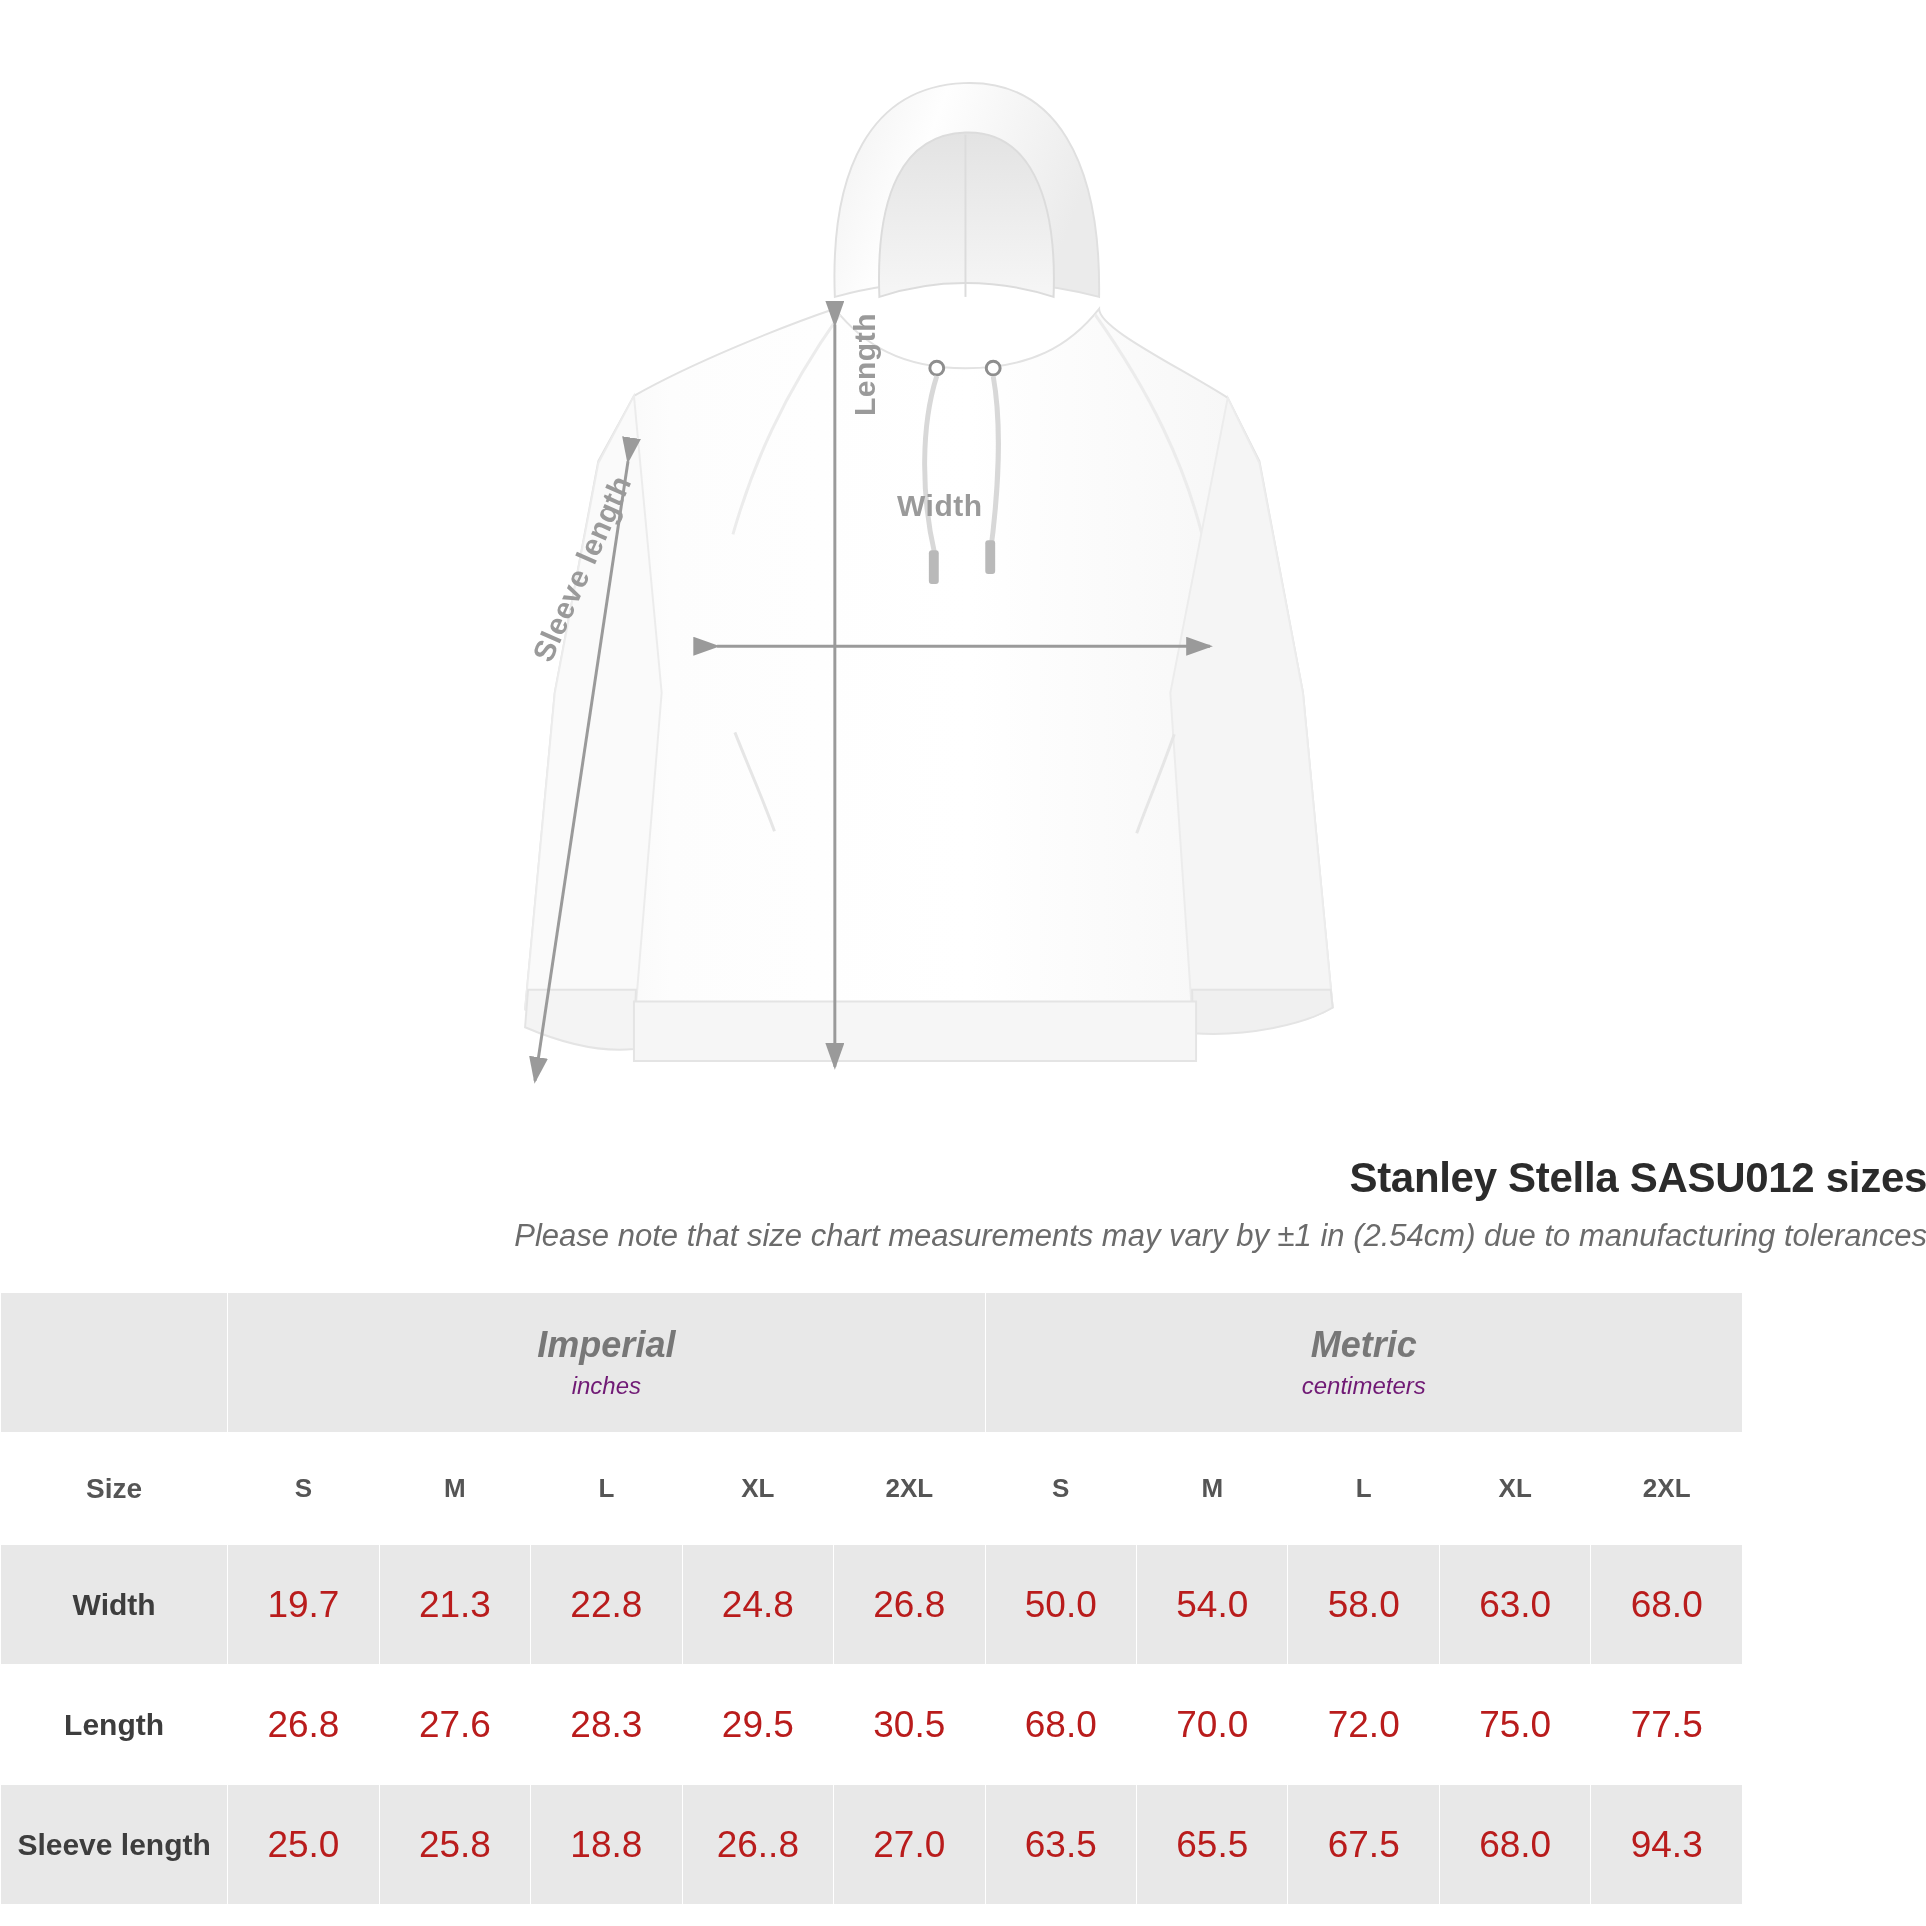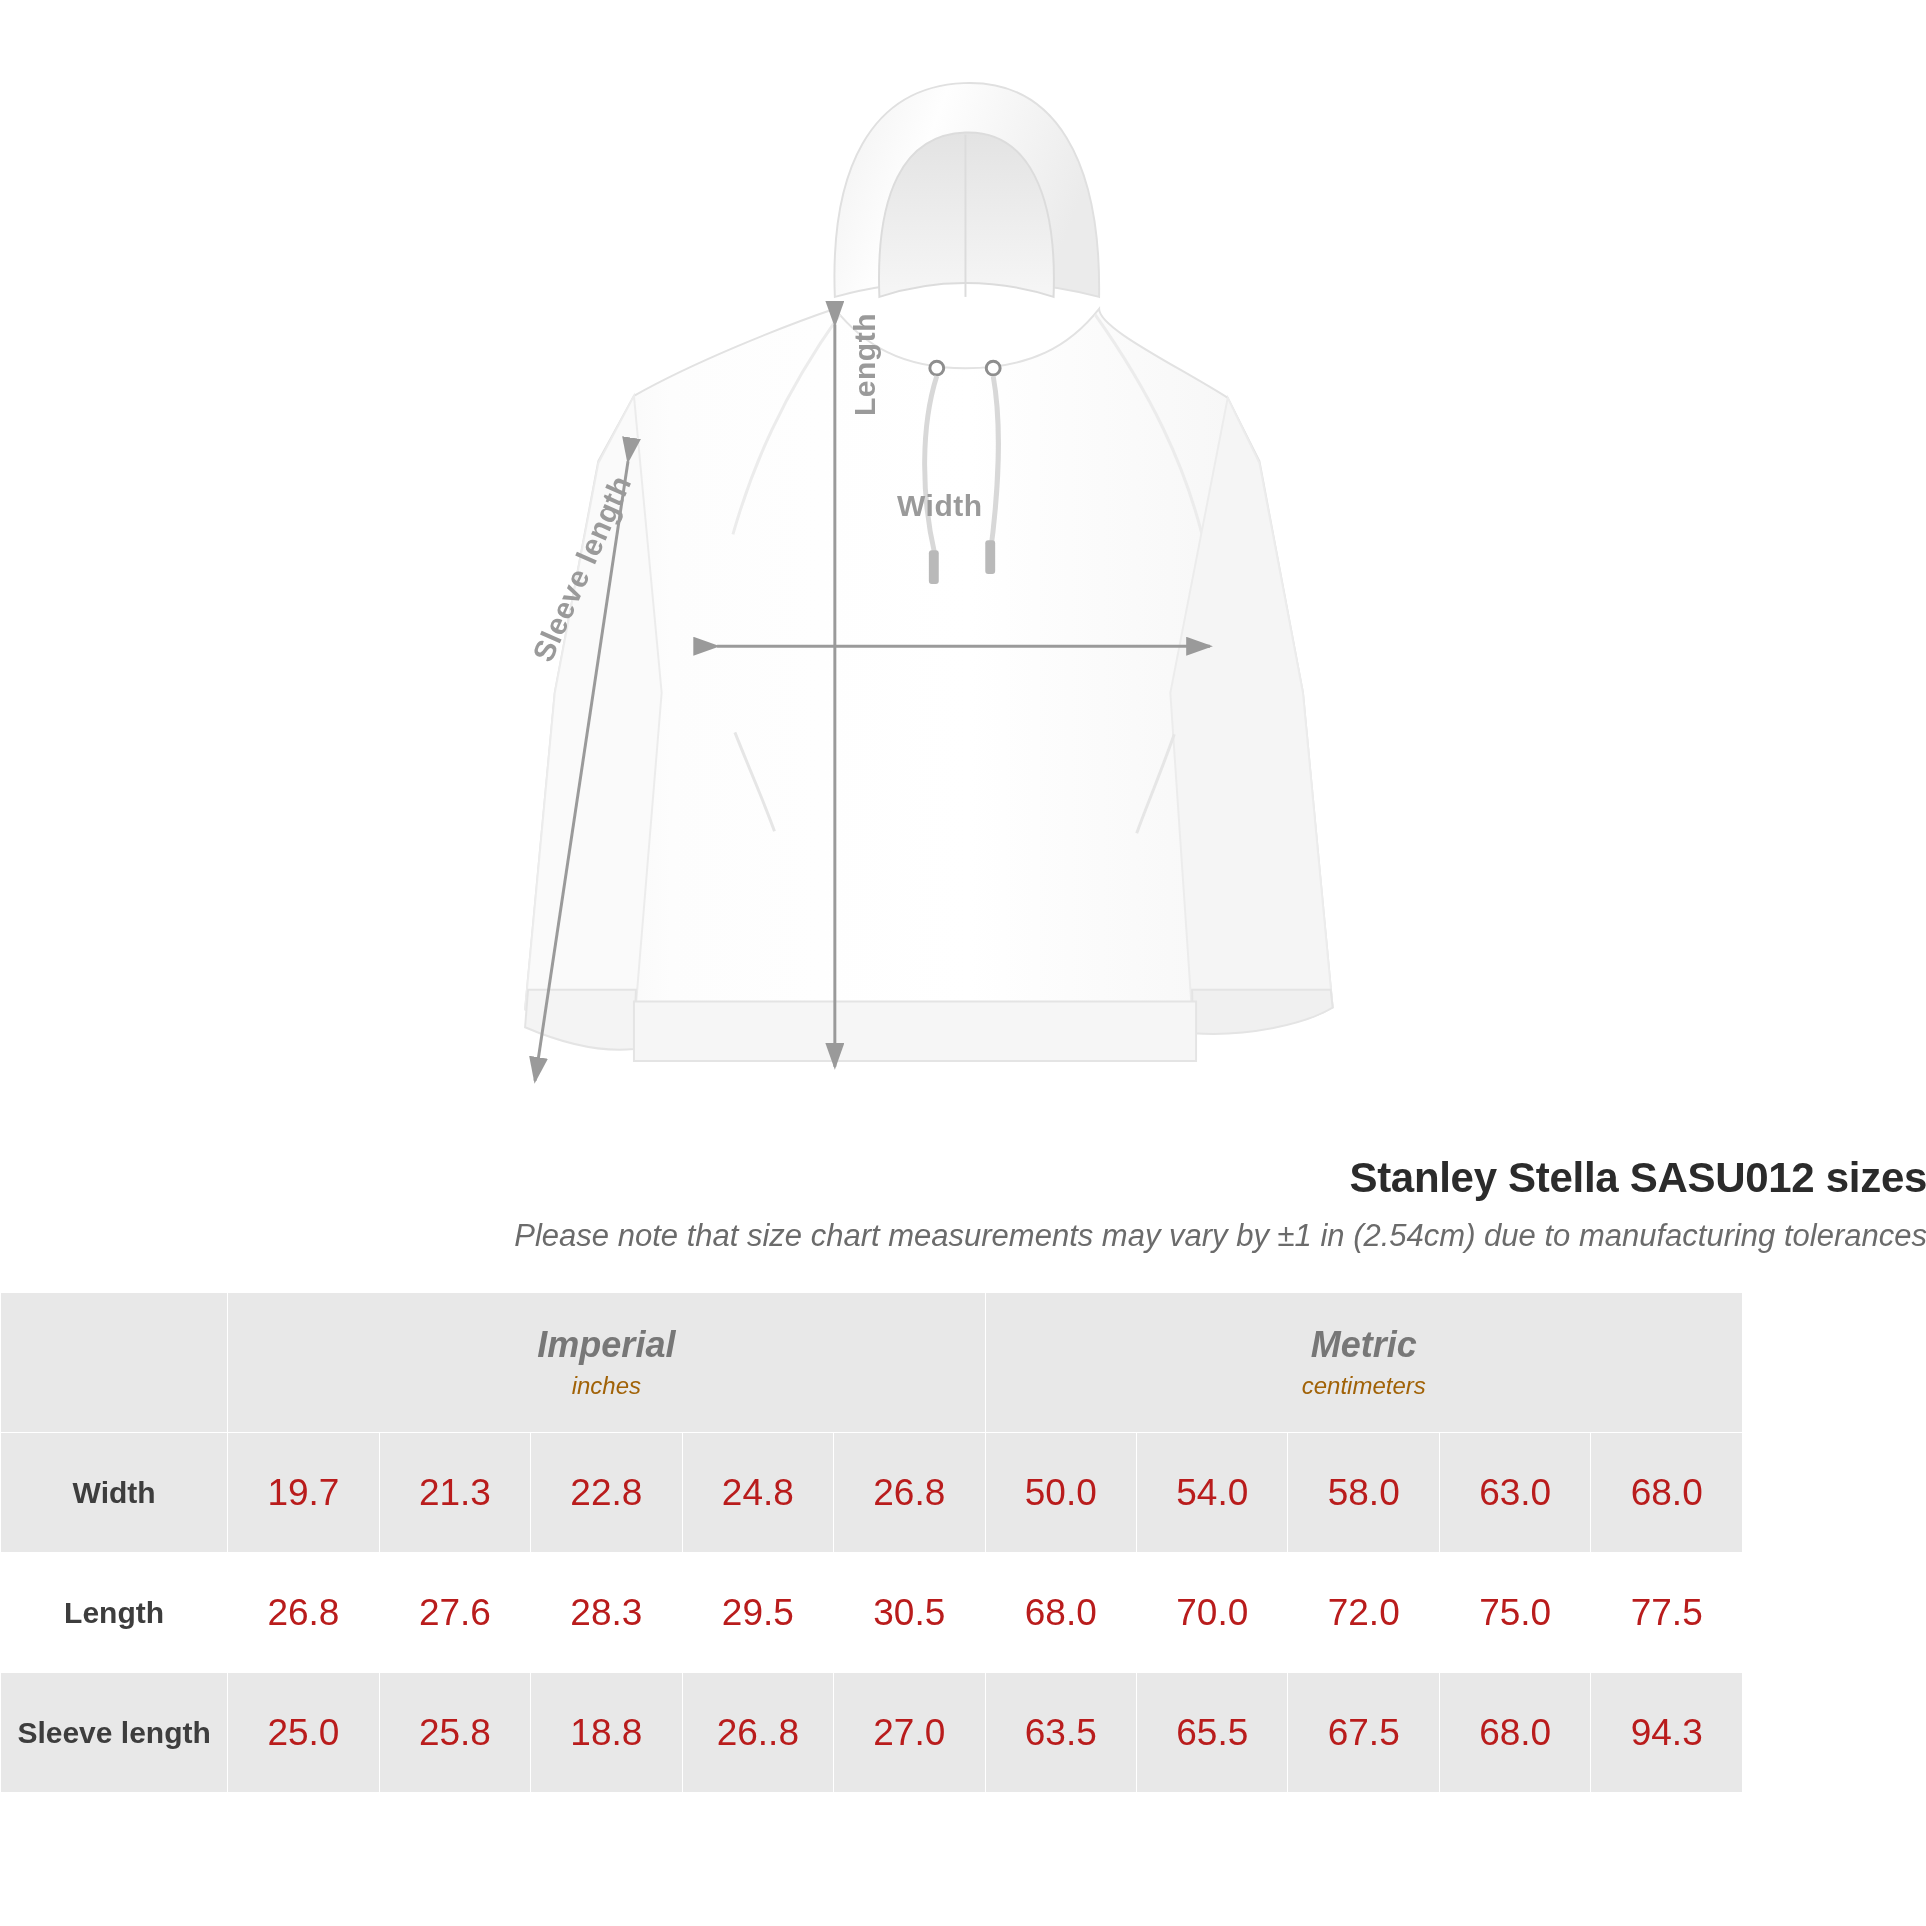--- a/index.html
+++ b/index.html
@@ -99,21 +99,21 @@
   .unit-name {
     font-size: 36px;
     font-weight: bold;
     font-style: italic;
     color: #777777;
     line-height: 1.1;
   }
   .unit-sub {
     font-size: 24px;
     font-style: italic;
-    color: #a16207;
+    color: #701a75;
     margin-top: 8px;
   }
   .head-row td {
     background: #ffffff;
     height: 109px;
     font-size: 26px;
     font-weight: bold;
     color: #555555;
   }
   .head-row td.rowhead {
@@ -254,20 +254,33 @@
           <td colspan="5">
             <div class="unit-name">Imperial</div>
             <div class="unit-sub">inches</div>
           </td>
           <td colspan="5">
             <div class="unit-name">Metric</div>
             <div class="unit-sub">centimeters</div>
           </td>
         </tr>
 
+        <tr class="head-row">
+          <td class="rowhead">Size</td>
+          <td>S</td>
+          <td>M</td>
+          <td>L</td>
+          <td>XL</td>
+          <td>2XL</td>
+          <td>S</td>
+          <td>M</td>
+          <td>L</td>
+          <td>XL</td>
+          <td>2XL</td>
+        </tr>
 
         <tr class="data-row row-shade">
           <td class="rowhead">Width</td>
           <td>19.7</td>
           <td>21.3</td>
           <td>22.8</td>
           <td>24.8</td>
           <td>26.8</td>
           <td>50.0</td>
           <td>54.0</td>

